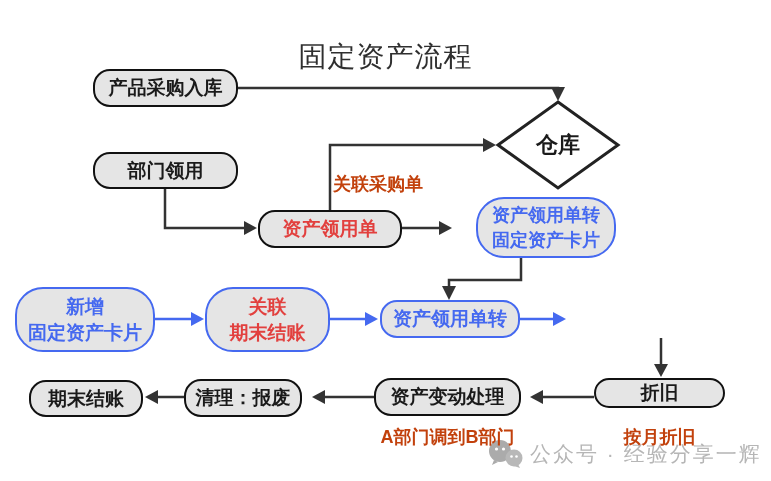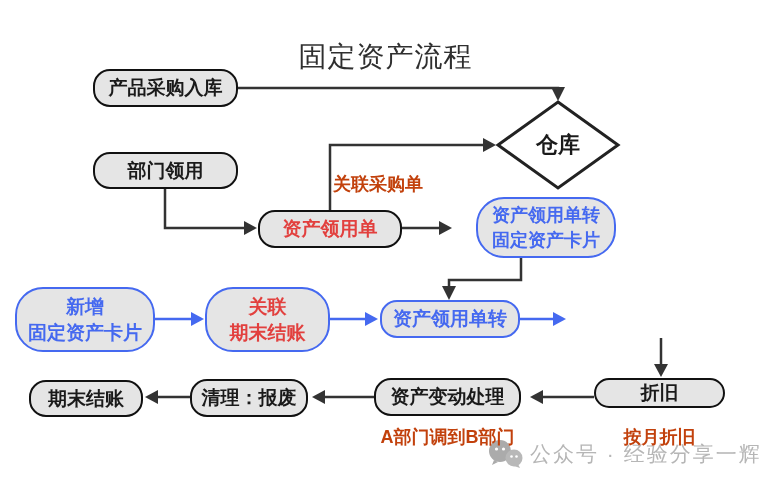--- a/index.html
+++ b/index.html
@@ -161,21 +161,21 @@
   <div class="node two-line blue-border red-text" style="left:205px; top:287px; width:125px; height:65px;">关联
 期末结账</div>
 
   <div class="node blue-border blue-text" style="left:380px; top:300px; width:140px; height:38px;">资产领用单转</div>
 
 
   <div class="node" style="left:594px; top:378px; width:131px; height:30px;">折旧</div>
 
   <div class="node" style="left:374px; top:378px; width:147px; height:38px;">资产变动处理</div>
 
-  <div class="node" style="left:190px; top:379px; width:118px; height:38px;">清理：报废</div>
+  <div class="node" style="left:184px; top:379px; width:118px; height:38px;">清理：报废</div>
 
   <div class="node" style="left:29px; top:380px; width:114px; height:37px;">期末结账</div>
 
   <div class="annotation" style="left:333px; top:172px;">关联采购单</div>
 
   <div class="annotation" style="left:374px; top:425px; width:147px;">A部门调到B部门</div>
 
   <div class="annotation" style="left:594px; top:425px; width:131px;">按月折旧</div>
 
   <div class="watermark">

